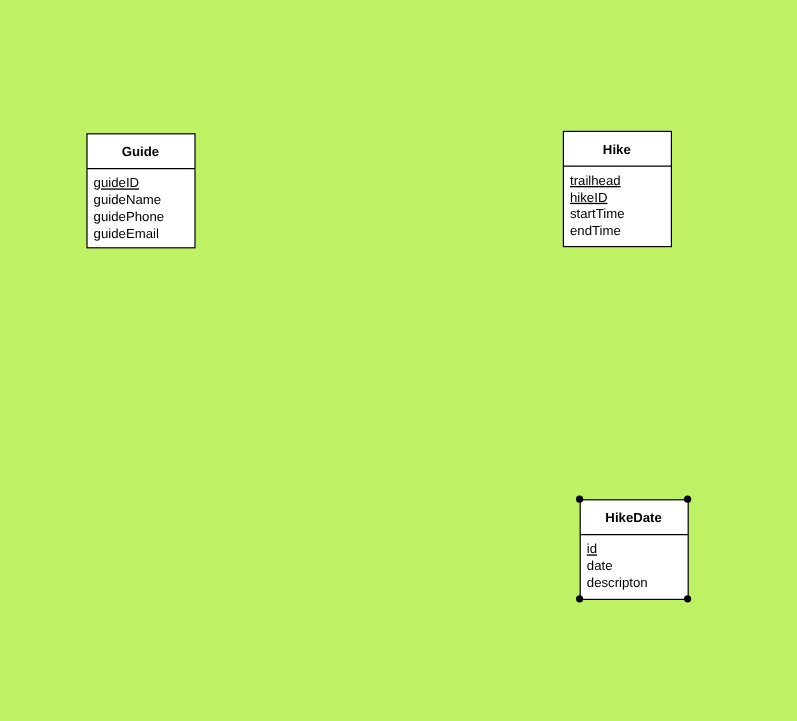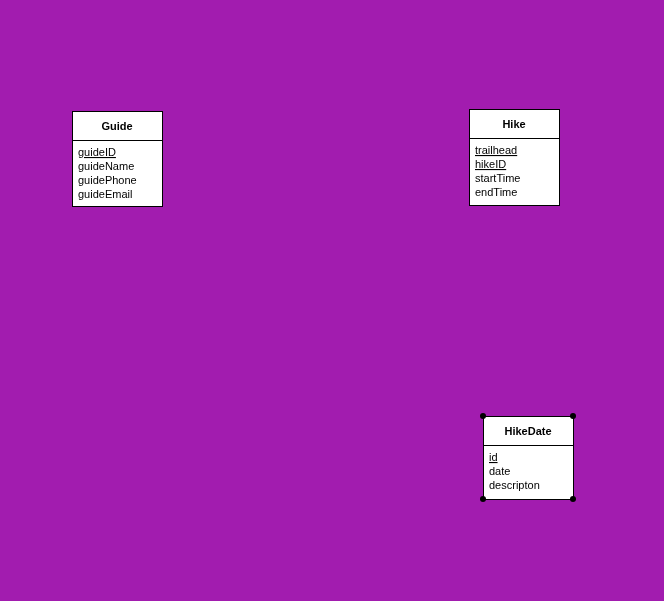--- a/index.html
+++ b/index.html
@@ -1,17 +1,17 @@
 <!DOCTYPE html>
 <html><head>
 <meta charset="utf-8">
 <style>
   html,body{margin:0;padding:0;background:#ffffff;}
   body{width:664px;height:601px;overflow:hidden;font-family:"Liberation Sans",sans-serif;}
-  #canvas{position:relative;width:664px;height:601px;background:#a21caf;}
+  #canvas{position:relative;width:664px;height:601px;background:#bef264;}
   svg{position:absolute;left:0;top:0;}
   .ent-title{font-family:"Liberation Sans",sans-serif;font-size:11px;font-weight:bold;fill:#000;}
   .attr{font-family:"Liberation Sans",sans-serif;font-size:11px;fill:#000;}
 </style>
 </head>
 <body>
 
 <div id="canvas">
   <svg id="diagram" width="664" height="601" viewBox="0 0 664 601">
       <g>

